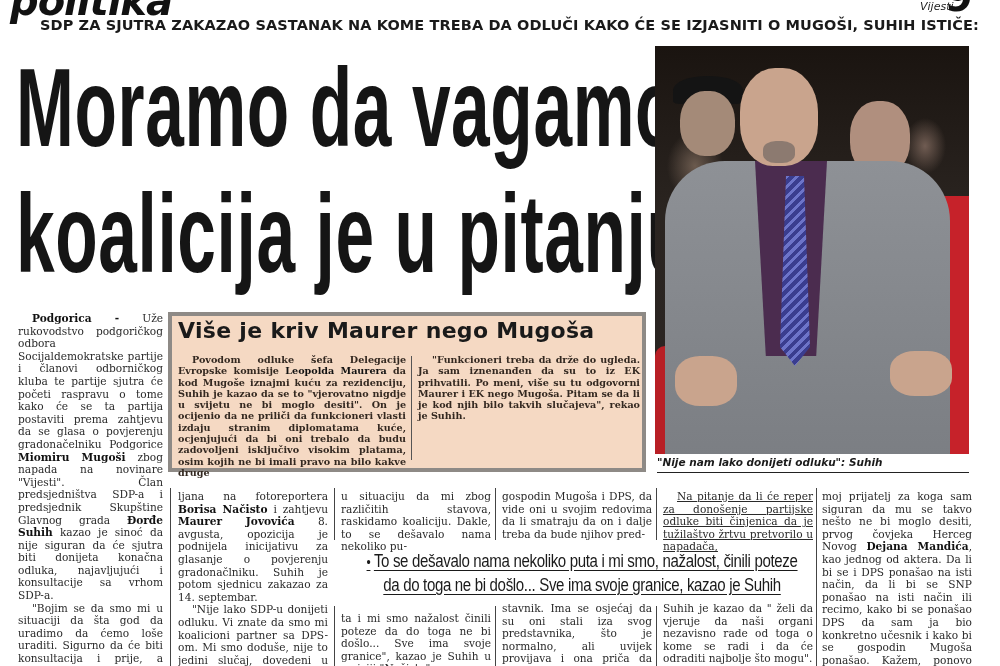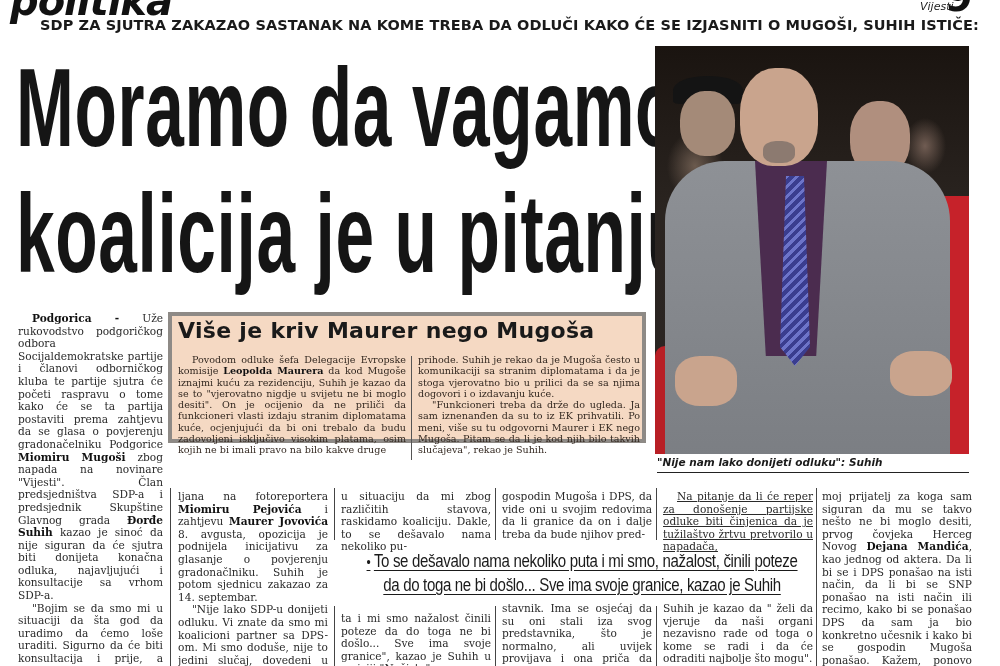--- a/index.html
+++ b/index.html
@@ -66,29 +66,29 @@
   }
 
   .col-text { position: absolute; font-size: 10.6px; line-height: 12.6px; text-align: justify; color: #2a2a2a; }
   .col-text p { text-indent: 14px; }
   .col-text p.noindent { text-indent: 0; }
   .col-text b { color: #111; }
 
   .col1 { left: 18px; top: 312px; width: 145px; height: 354px; overflow: hidden; }
 
   .sidebox {
-    position: absolute; left: 168px; top: 312px; width: 478px; height: 131px;
+    position: absolute; left: 168px; top: 312px; width: 478px; height: 160px;
     background: #f5d9c3; border: 4px solid #8e8a86;
   }
   .sidebox-title {
     position: absolute; left: 6px; top: 2px; white-space: nowrap;
     font-family: "DejaVu Sans", sans-serif; font-weight: bold; font-size: 22px; color: #1a1a1a;
     letter-spacing: 0.3px;
   }
-  .sidebox .col-text { font-size: 9.6px; line-height: 11.3px; color: #332820; }
+  .sidebox .col-text { font-size: 9.6px; line-height: 11.3px; color: #332820; font-weight: bold; }
   .sb-col1 { left: 6px; top: 38px; width: 228px; }
   .sb-col2 { left: 246px; top: 38px; width: 222px; }
   .sb-divider { position: absolute; left: 239px; top: 40px; width: 1px; height: 104px; background: #555; }
 
   .vrule { position: absolute; width: 1px; background: #444; }
 
   .col2 { left: 178px; top: 490px; width: 150px; height: 176px; overflow: hidden; }
   .col3a { left: 341px; top: 490px; width: 150px; }
   .col4a { left: 502px; top: 490px; width: 150px; }
   .col5a { left: 663px; top: 490px; width: 150px; text-decoration: underline; }
@@ -144,44 +144,43 @@
     <p>"Bojim se da smo mi u situaciji da šta god da uradimo da ćemo loše uraditi. Sigurno da će biti konsultacija i prije, a vjerovatno i poslije tog našeg sastanka. Nije baš tako jednostavno donijeti odluku i nijesam baš siguran ni da ćemo je donijeti baš u srijedu", rekao je Suhih Televiziji Vijesti.</p>
   </div>
 
   <div class="sidebox">
     <div class="sidebox-title">Više je kriv Maurer nego Mugoša</div>
     <div class="col-text sb-col1">
       <p><span>Povodom odluke šefa Delegacije Evropske komisije </span><b>Leopolda Maurera</b><span> da kod Mugoše iznajmi kuću za rezidenciju, Suhih je kazao da se to "vjerovatno nigdje u svijetu ne bi moglo desiti". On je ocijenio da ne priliči da funkcioneri vlasti izdaju stranim diplomatama kuće, ocjenjujući da bi oni trebalo da budu zadovoljeni isključivo visokim platama, osim kojih ne bi imali pravo na bilo kakve druge</span></p>
     </div>
     <div class="sb-divider"></div>
     <div class="col-text sb-col2">
-      <p class="noindent">prihode. Suhih je rekao da je Mugoša često u komunikaciji sa stranim diplomatama i da je stoga vjerovatno bio u prilici da se sa njima dogovori i o izdavanju kuće.</p>
       <p>"Funkcioneri treba da drže do ugleda. Ja sam iznenanđen da su to iz EK prihvatili. Po meni, više su tu odgovorni Maurer i EK nego Mugoša. Pitam se da li je kod njih bilo takvih slučajeva", rekao je Suhih.</p>
     </div>
   </div>
 
   <div class="vrule" style="left:170px; top:488px; height:178px;"></div>
   <div class="vrule" style="left:334px; top:488px; height:52px;"></div>
   <div class="vrule" style="left:334px; top:606px; height:60px;"></div>
   <div class="vrule" style="left:495px; top:488px; height:52px;"></div>
   <div class="vrule" style="left:495px; top:606px; height:60px;"></div>
   <div class="vrule" style="left:656px; top:488px; height:52px;"></div>
   <div class="vrule" style="left:656px; top:606px; height:60px;"></div>
   <div class="vrule" style="left:816px; top:488px; height:178px;"></div>
 
   <div class="col-text col2">
-    <p class="noindent"><span>ljana na fotoreportera </span><b>Miomiru Pejovića</b><span> i zahtjevu </span><b>Maurer Jovovića</b><span> 8. avgusta, opozicija je podnijela inicijativu za glasanje o povjerenju gradonačlniku. Suhih je potom sjednicu zakazao za 14. septembar.</span></p>
+    <p class="noindent"><span>ljana na fotoreportera </span><b>Borisa Načisto</b><span> i zahtjevu </span><b>Maurer Jovovića</b><span> 8. avgusta, opozicija je podnijela inicijativu za glasanje o povjerenju gradonačlniku. Suhih je potom sjednicu zakazao za 14. septembar.</span></p>
     <p>"Nije lako SDP-u donijeti odluku. Vi znate da smo mi koalicioni partner sa DPS-om. Mi smo doduše, nije to jedini slučaj, dovedeni u situaciju da sada praktično vagamo, jer ako</p>
   </div>
 
   <div class="col-text col3a">
     <p class="noindent">u situaciju da mi zbog različitih stavova, raskidamo koaliciju. Dakle, to se dešavalo nama nekoliko pu-</p>
   </div>
   <div class="col-text col4a">
-    <p class="noindent">gospodin Mugoša i DPS, da vide oni u svojim redovima da li granice da on i dalje treba da bude njihov pred-</p>
+    <p class="noindent">gospodin Mugoša i DPS, da vide oni u svojim redovima da li smatraju da on i dalje treba da bude njihov pred-</p>
   </div>
   <div class="col-text col5a">
     <p>Na pitanje da li će reper za donošenje partijske odluke biti činjenica da je tužilaštvo žrtvu pretvorilo u napadača,</p>
   </div>
 
   <div class="pullquote">
     <span class="line"><span class="bullet">•</span><span>To se dešavalo nama nekoliko puta i mi smo, nažalost, činili poteze</span></span>
     <span class="line">da do toga ne bi došlo... Sve ima svoje granice, kazao je Suhih</span>
   </div>
 

